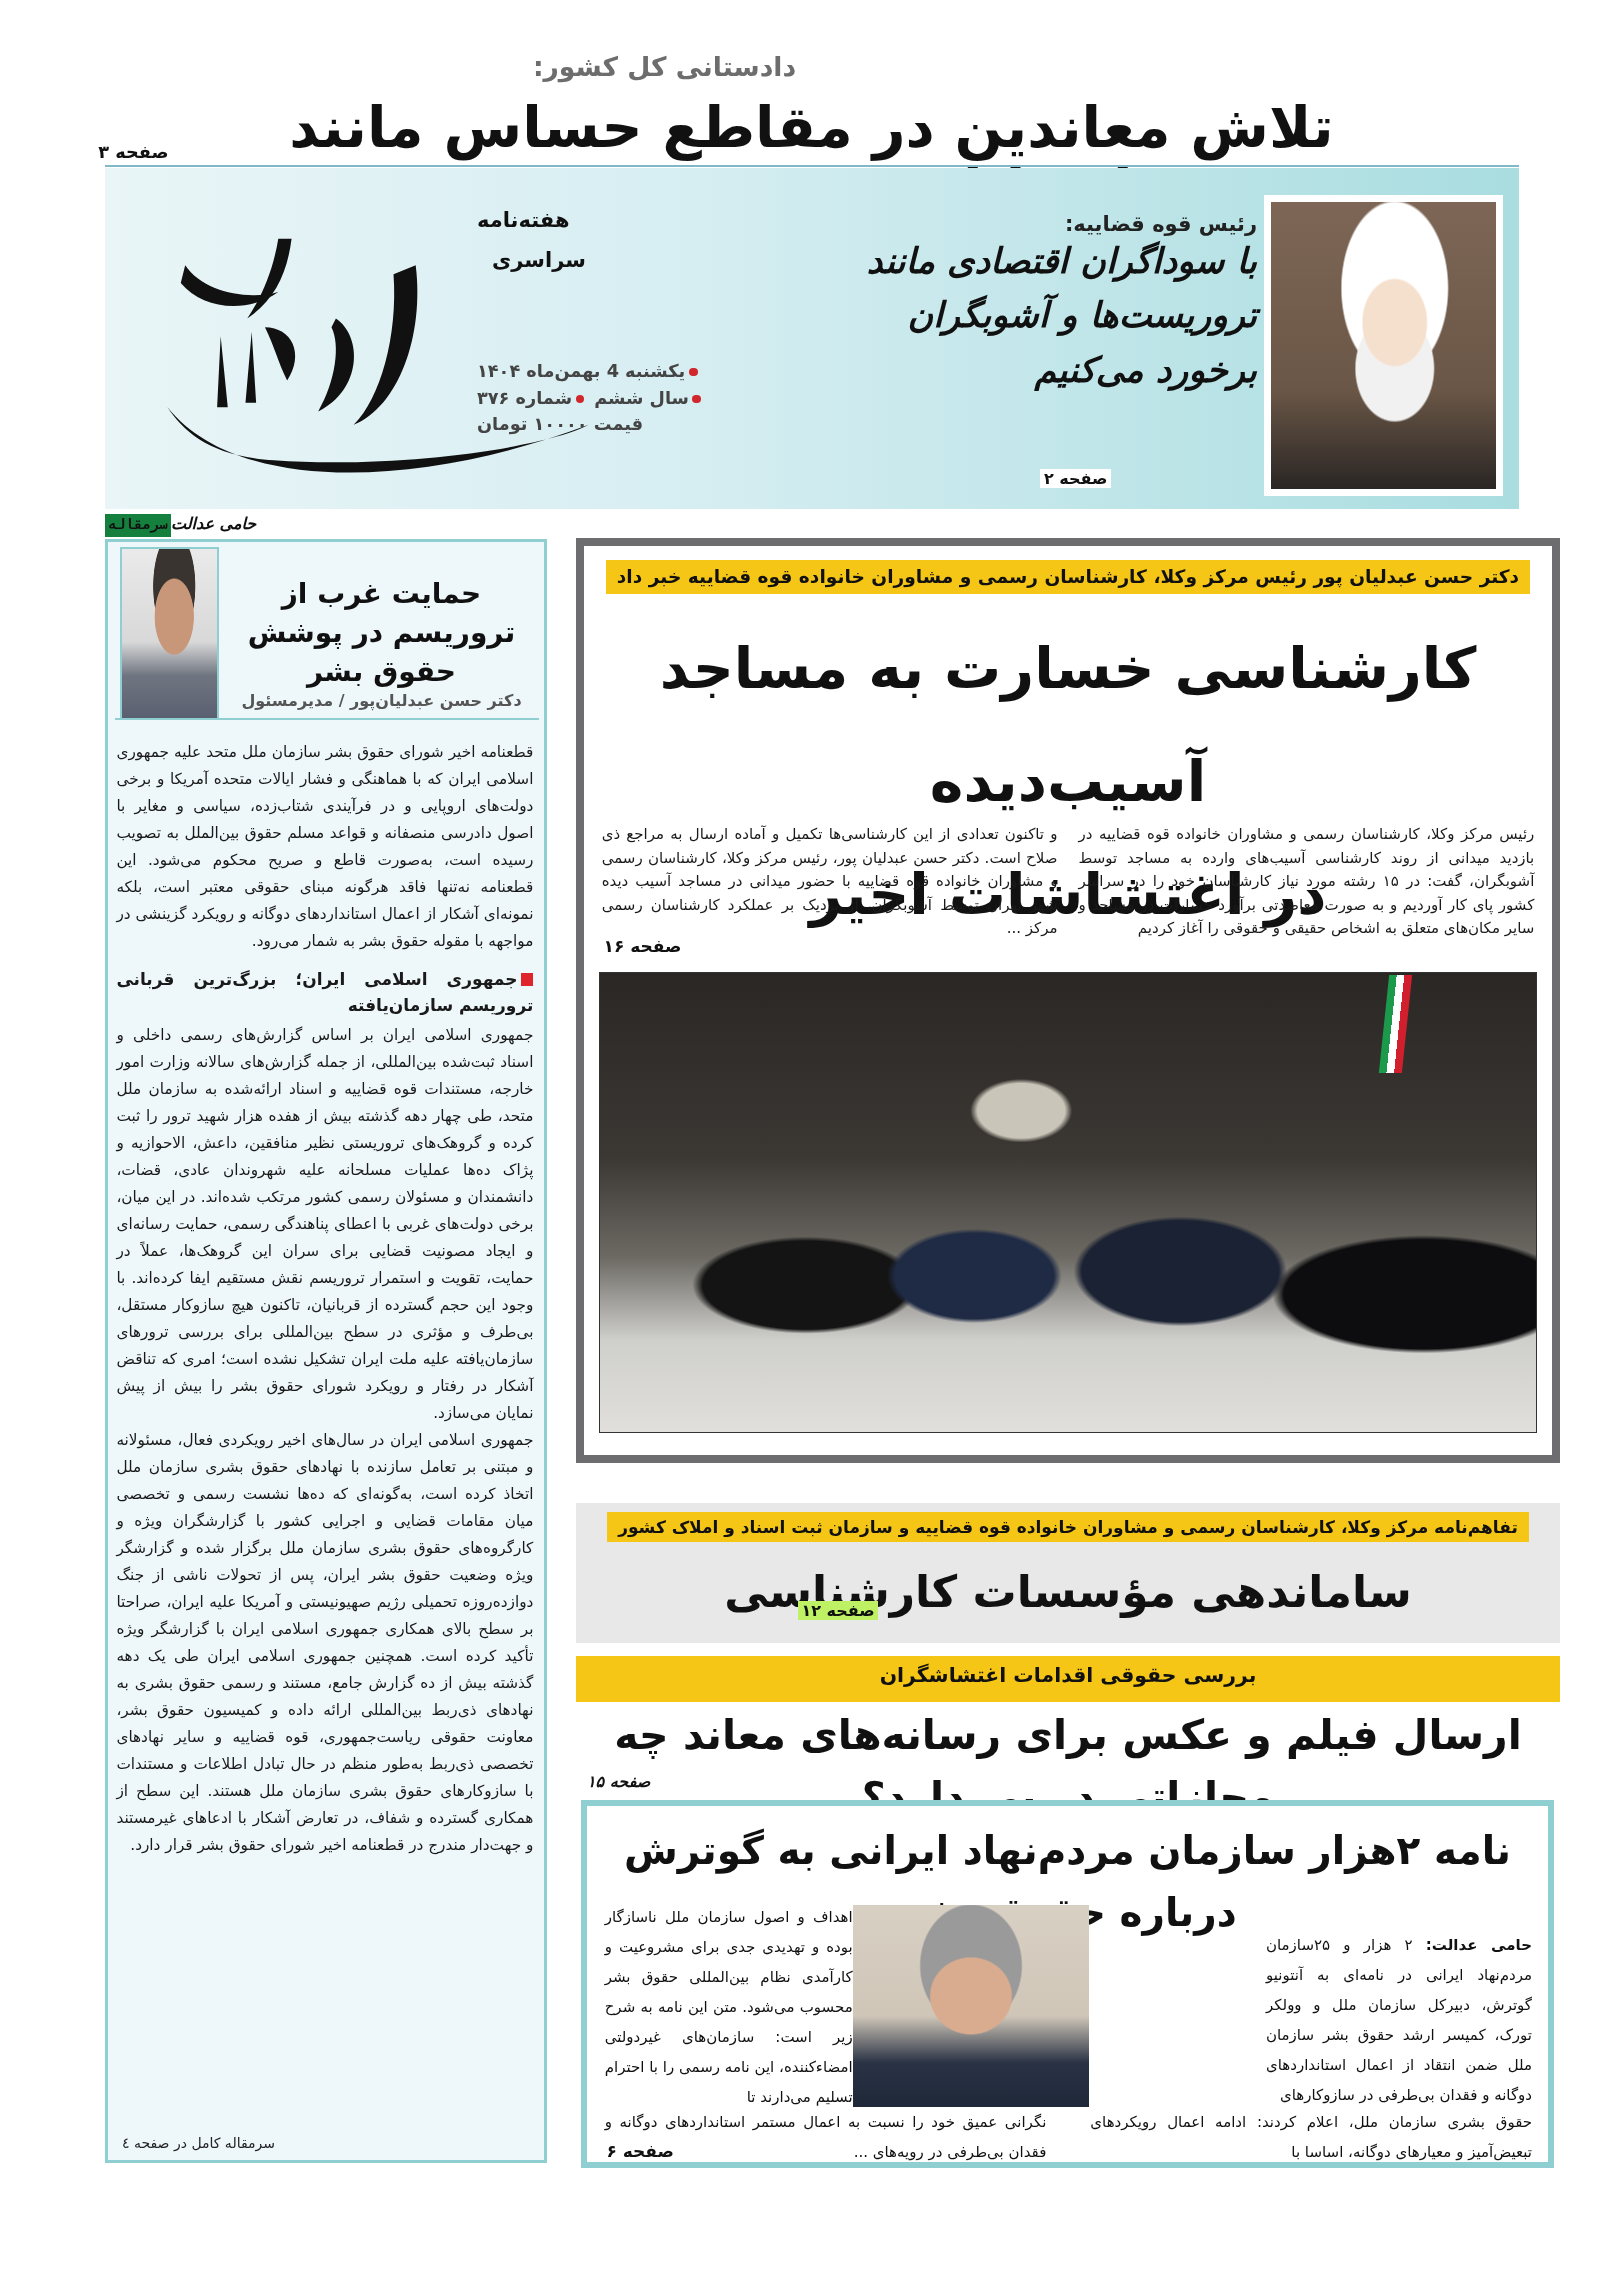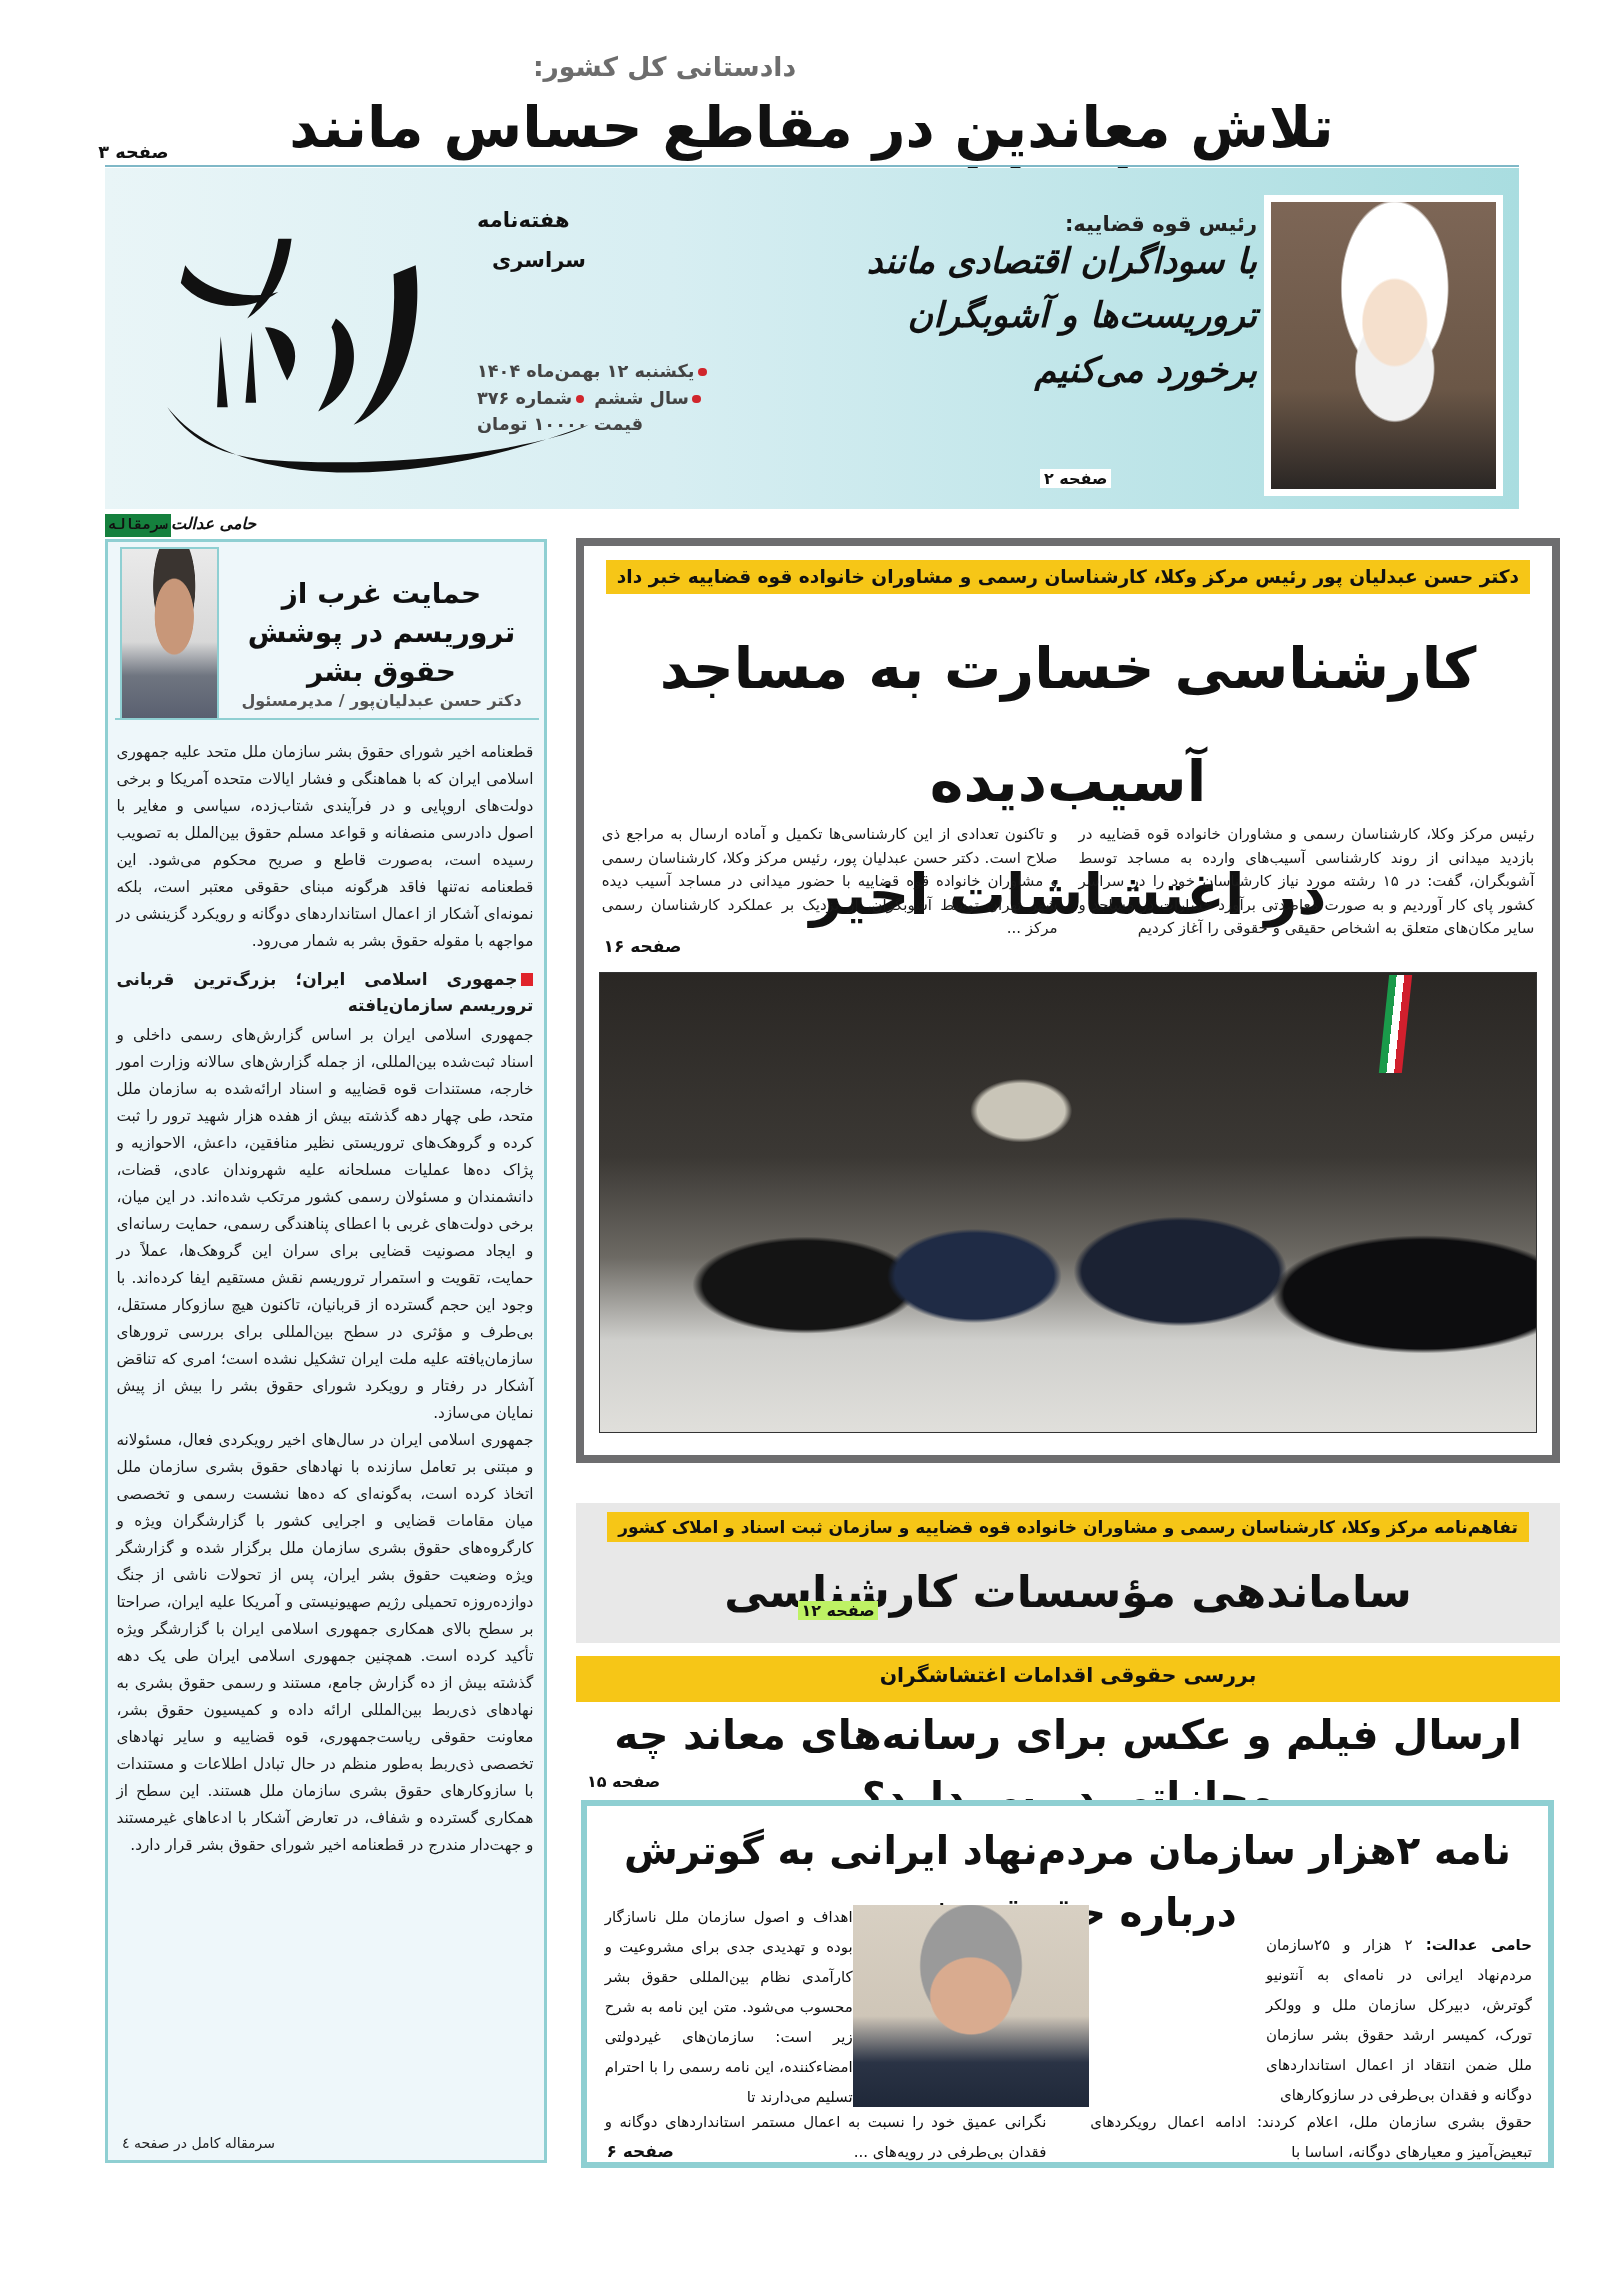--- a/index.html
+++ b/index.html
@@ -75,21 +75,21 @@
 
   
   #mou { left: 576px; top: 1503px; width: 984px; height: 140px; background: #e8e8e8; }
   #mou-kicker { position: absolute; left: 31px; right: 31px; top: 8.9px; height: 30px; background: #f6c617; font-size: 17px; font-weight: 900; text-align: center; line-height: 30px; }
   #mou-headline { position: absolute; left: 0; right: 0; top: 53px; font-size: 44px; font-weight: 900; text-align: center; line-height: 71px; }
   #mou-page-ref { position: absolute; left: 222px; top: 98px; font-size: 16px; font-weight: bold; background: #bef264; padding: 0 3.5px; }
 
   
   #riot-kicker { left: 576px; top: 1656px; width: 984px; height: 46px; background: #f6c617; font-size: 20.4px; font-weight: 900; text-align: center; line-height: 39px; }
   #riot-headline { left: 576px; top: 1704px; width: 984px; font-size: 41px; font-weight: 900; text-align: center; line-height: 62px; }
-  #riot-page-ref { left: 587px; top: 1772px; font-size: 16px; font-weight: bold; }
+  #riot-page-ref { left: 587px; top: 1772px; font-size: 16px; font-weight: bold; font-style: italic; }
 
   
   #letter { left: 581px; top: 1800px; width: 973px; height: 368px; border: 6.2px solid #8fcfd2; background: #fff; }
   #letter-headline { position: absolute; left: 7px; right: 7px; top: 14px; font-size: 39px; font-weight: 900; text-align: center; line-height: 62px; }
   #letter-photo { position: absolute; left: 266px; top: 99px; width: 236px; height: 202px;
      background:
       radial-gradient(ellipse at 50% 45%, #d9ab8f 0 24%, transparent 25%),
       radial-gradient(ellipse at 50% 30%, #9a9a9a 0 30%, transparent 31%),
       linear-gradient(to bottom, #d8d0c3 0%, #cfc6b8 55%, #2a3345 78%, #1f2839 100%); }
   #letter-col-right { position: absolute; right: 16px; top: 124px; width: 266px; font-size: 15px; line-height: 30px; text-align: justify; }
@@ -115,21 +115,21 @@
       <path d="M230 130 C 260 150, 260 210, 210 235 C 230 200, 235 160, 225 140 Z" fill="#111"></path>
       <path d="M180 40 C 175 80, 160 110, 130 130 C 150 100, 160 70, 165 40 Z" fill="#111"></path>
       <path d="M60 70 C 80 100, 130 110, 165 100 C 130 125, 80 120, 55 90 Z" fill="#111"></path>
       <path d="M100 150 L 108 230 L 96 230 Z M 135 145 L 140 225 L 128 225 Z" fill="#111"></path>
       <path d="M150 140 C 180 140, 195 170, 175 200 C 165 180, 160 160, 150 140 Z" fill="#111"></path>
     </svg>
   </div>
   <div class="mast-meta" id="weekly-line1">هفته‌نامه</div>
   <div class="mast-meta" id="weekly-line2">سراسری</div>
   <div class="mast-meta" id="date-line">
-    <span class="red-dot"></span><span>یکشنبه ۱۲ بهمن‌ماه ۱۴۰۴</span>
+    <span class="red-dot"></span><span>یکشنبه 4 بهمن‌ماه ۱۴۰۴</span>
   </div>
   <div class="mast-meta" id="issue-line">
     <span class="red-dot"></span><span>سال ششم</span>
     <span class="red-dot"></span><span>شماره ۳۷۶</span>
   </div>
   <div class="mast-meta" id="price-line">قیمت ۱۰۰۰۰ تومان</div>
 
   <div class="abs" id="mast-kicker">رئیس قوه قضاییه:</div>
   <div class="abs" id="mast-headline">با سوداگران اقتصادی مانند تروریست‌ها و آشوبگران برخورد می‌کنیم</div>
   <div class="abs" id="mast-page-ref">صفحه ۲</div>

